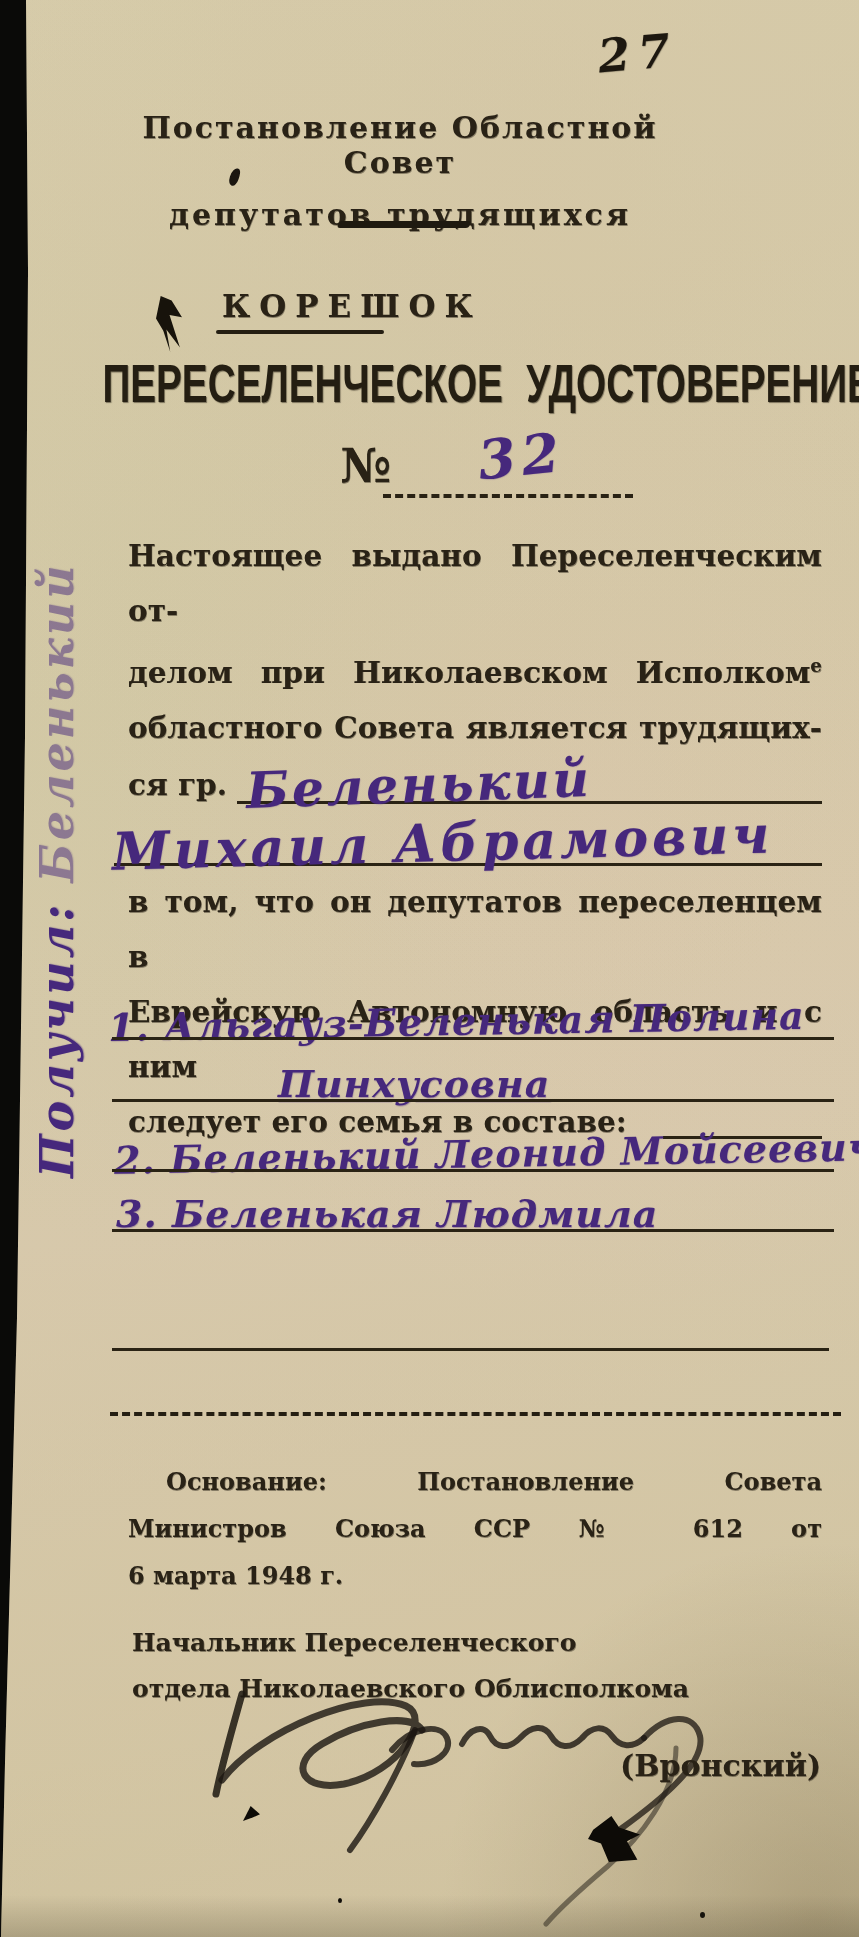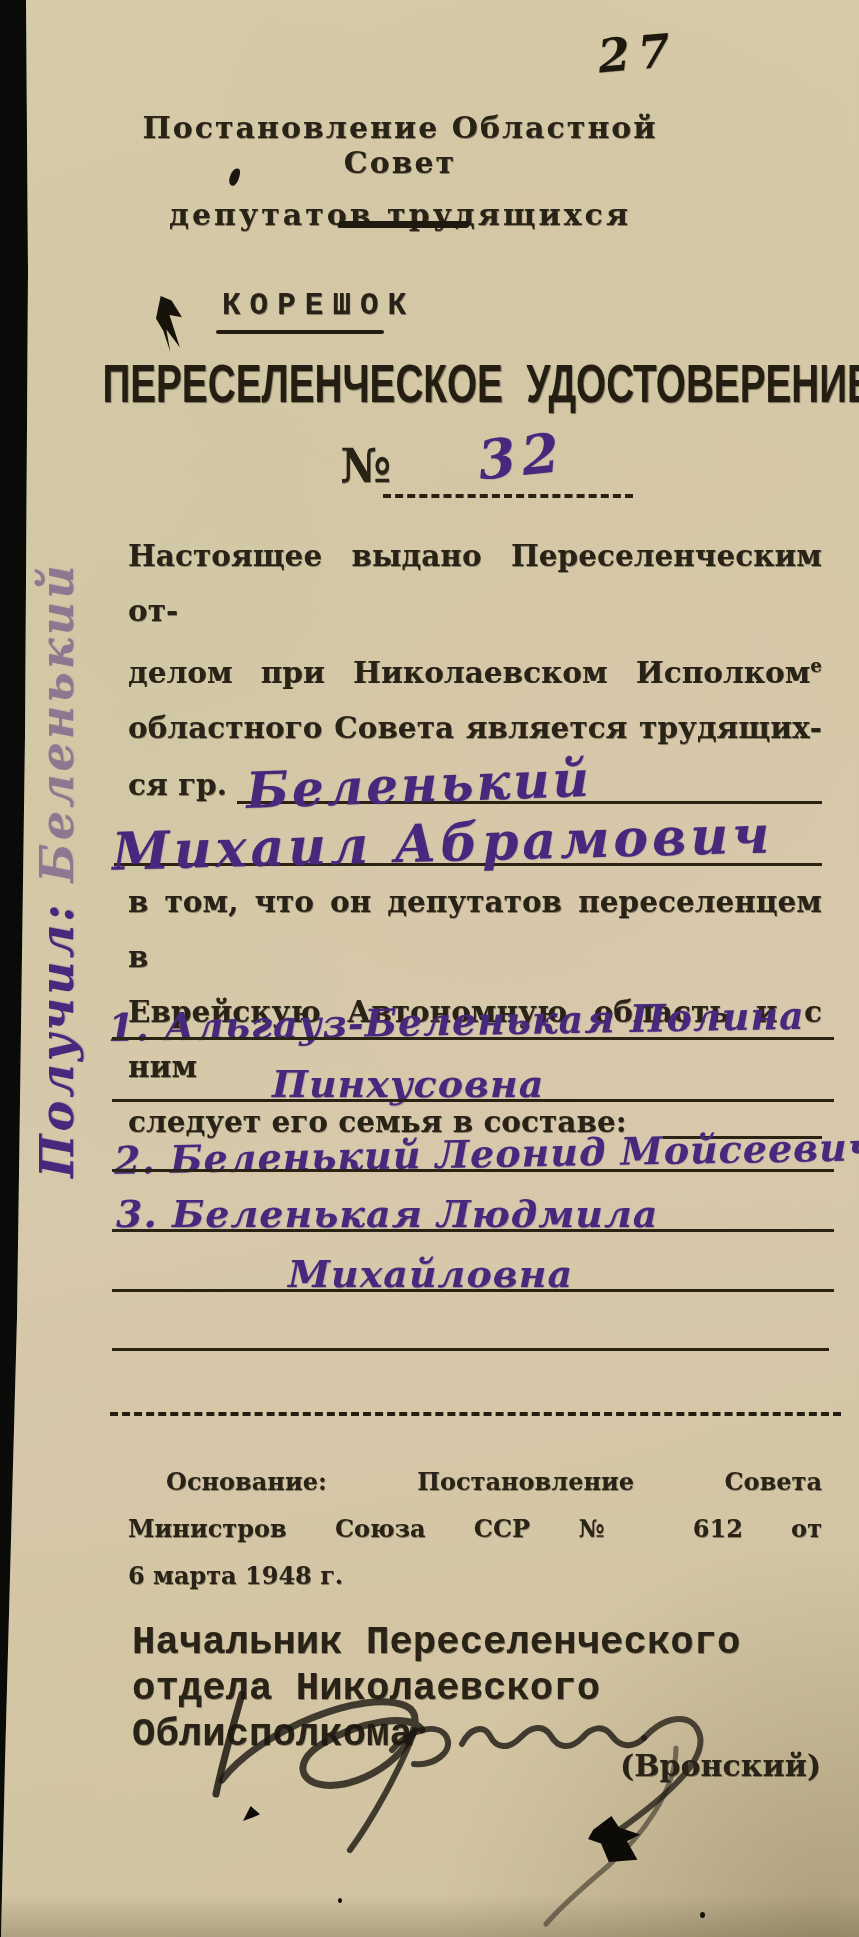--- a/index.html
+++ b/index.html
@@ -30,21 +30,21 @@
         transform:rotate(-90deg);transform-origin:0 0;font-size:46px;letter-spacing:3px;
         white-space:nowrap;}
   .margin-note .faded{opacity:.5;}
 
   .header{position:absolute;left:120px;top:110px;width:560px;text-align:center;}
   .header .h1{font-size:30px;letter-spacing:2px;}
   .header .h2{font-size:30px;letter-spacing:3px;margin-top:17px;}
   .header-rule{position:absolute;left:338px;top:221px;width:132px;height:7px;
         background:#1f1a10;border-radius:3px;transform:skewX(-18deg);}
 
-  .stub{position:absolute;left:222px;top:288px;font-size:31px;letter-spacing:9px;font-family:Liberation Mono, monospace;}
+  .stub{position:absolute;left:222px;top:288px;font-size:31px;letter-spacing:9px;}
   .stub-rule{position:absolute;left:216px;top:330px;width:168px;height:4px;
         background:#241e12;border-radius:2px;}
   .ink-blot{position:absolute;left:156px;top:296px;width:26px;height:56px;background:#17130b;
         clip-path:polygon(18% 0,60% 8%,100% 38%,52% 34%,92% 92%,40% 60%,55% 100%,28% 62%,0 40%);}
   .ink-speck{position:absolute;left:230px;top:168px;width:9px;height:18px;background:#1b1610;
         border-radius:60% 40% 50% 50%;transform:rotate(18deg);}
 
   .title-wrap{position:absolute;left:0;top:352px;width:880px;text-align:center;}
   .title{display:inline-block;font-family:"Liberation Sans",sans-serif;font-weight:bold;
         font-size:49px;white-space:nowrap;word-spacing:16px;letter-spacing:0px;
@@ -71,31 +71,31 @@
   .hand-name2{position:absolute;left:-16px;bottom:4px;font-size:52px;letter-spacing:4px;
         white-space:nowrap;transform:rotate(-1.5deg);}
   .line7{display:flex;align-items:flex-end;gap:24px;}
   .line7 .rule{flex:1;border-bottom:3px solid #2a2314;margin-left:12px;margin-bottom:10px;}
 
   .family{position:absolute;left:128px;top:986px;width:700px;}
   .fam-row{position:relative;}
   .fam-row .rule{position:absolute;left:-16px;right:-6px;bottom:6px;border-bottom:3px solid #2a2314;}
   .fam-text{position:absolute;bottom:2px;font-size:38px;white-space:nowrap;letter-spacing:1px;}
   .r1{height:60px;} .r1 .fam-text{left:-20px;transform:rotate(-1deg);}
-  .r2{height:62px;} .r2 .fam-text{left:144px;}
+  .r2{height:62px;} .r2 .fam-text{left:150px;text-decoration:underline;}
   .r3{height:70px;} .r3 .fam-text{left:-14px;transform:rotate(-1deg);}
   .r4{height:60px;} .r4 .fam-text{left:-12px;}
   .r5{height:60px;} .r5 .fam-text{left:160px;}
   .empty-rule1{position:absolute;left:112px;right:30px;top:1348px;border-bottom:3px solid #2a2314;}
   .empty-rule2{position:absolute;left:110px;right:18px;top:1412px;border-bottom:4px dashed #241e12;}
 
   .basis{position:absolute;left:128px;top:1458px;width:694px;font-size:24px;line-height:47px;}
   .basis .l1{text-indent:38px;}
 
-  .official{position:absolute;left:132px;top:1620px;font-size:39px;line-height:46px;font-family:Liberation Mono, monospace;}
+  .official{position:absolute;left:132px;top:1620px;font-size:25px;line-height:46px;}
   .sig-name{position:absolute;left:620px;top:1748px;font-size:30px;white-space:nowrap;}
 
   .hole{position:absolute;background:#0d0b07;}
   .hole-a{left:243px;top:1806px;width:17px;height:15px;
         clip-path:polygon(0 100%,45% 0,100% 55%,60% 75%);}
   .hole-b{left:588px;top:1816px;width:52px;height:46px;
         clip-path:polygon(10% 30%,45% 0,60% 25%,100% 40%,75% 55%,95% 95%,40% 100%,25% 60%,0 50%);}
   .speck-b1{left:700px;top:1912px;width:5px;height:6px;border-radius:50%;}
   .speck-b2{left:338px;top:1898px;width:4px;height:5px;border-radius:50%;}
 
@@ -165,24 +165,20 @@
       <div class="fam-row r2">
         <span class="hand fam-text">Пинхусовна</span>
         <div class="rule"></div>
       </div>
       <div class="fam-row r3">
         <span class="hand fam-text">2. Беленький Леонид Мойсеевич</span>
         <div class="rule"></div>
       </div>
       <div class="fam-row r4">
         <span class="hand fam-text">3. Беленькая Людмила</span>
-        <div class="rule"></div>
-      </div>
-      <div class="fam-row r5">
-        <span class="hand fam-text">Михайловна</span>
         <div class="rule"></div>
       </div>
     </div>
 
     <div class="empty-rule1"></div>
     <div class="empty-rule2"></div>
 
     <div class="basis print">
       <div class="jline l1"><span>Основание:</span> <span>Постановление Совета</span></div>
       <div class="jline">Министров Союза ССР № 612 от</div>

